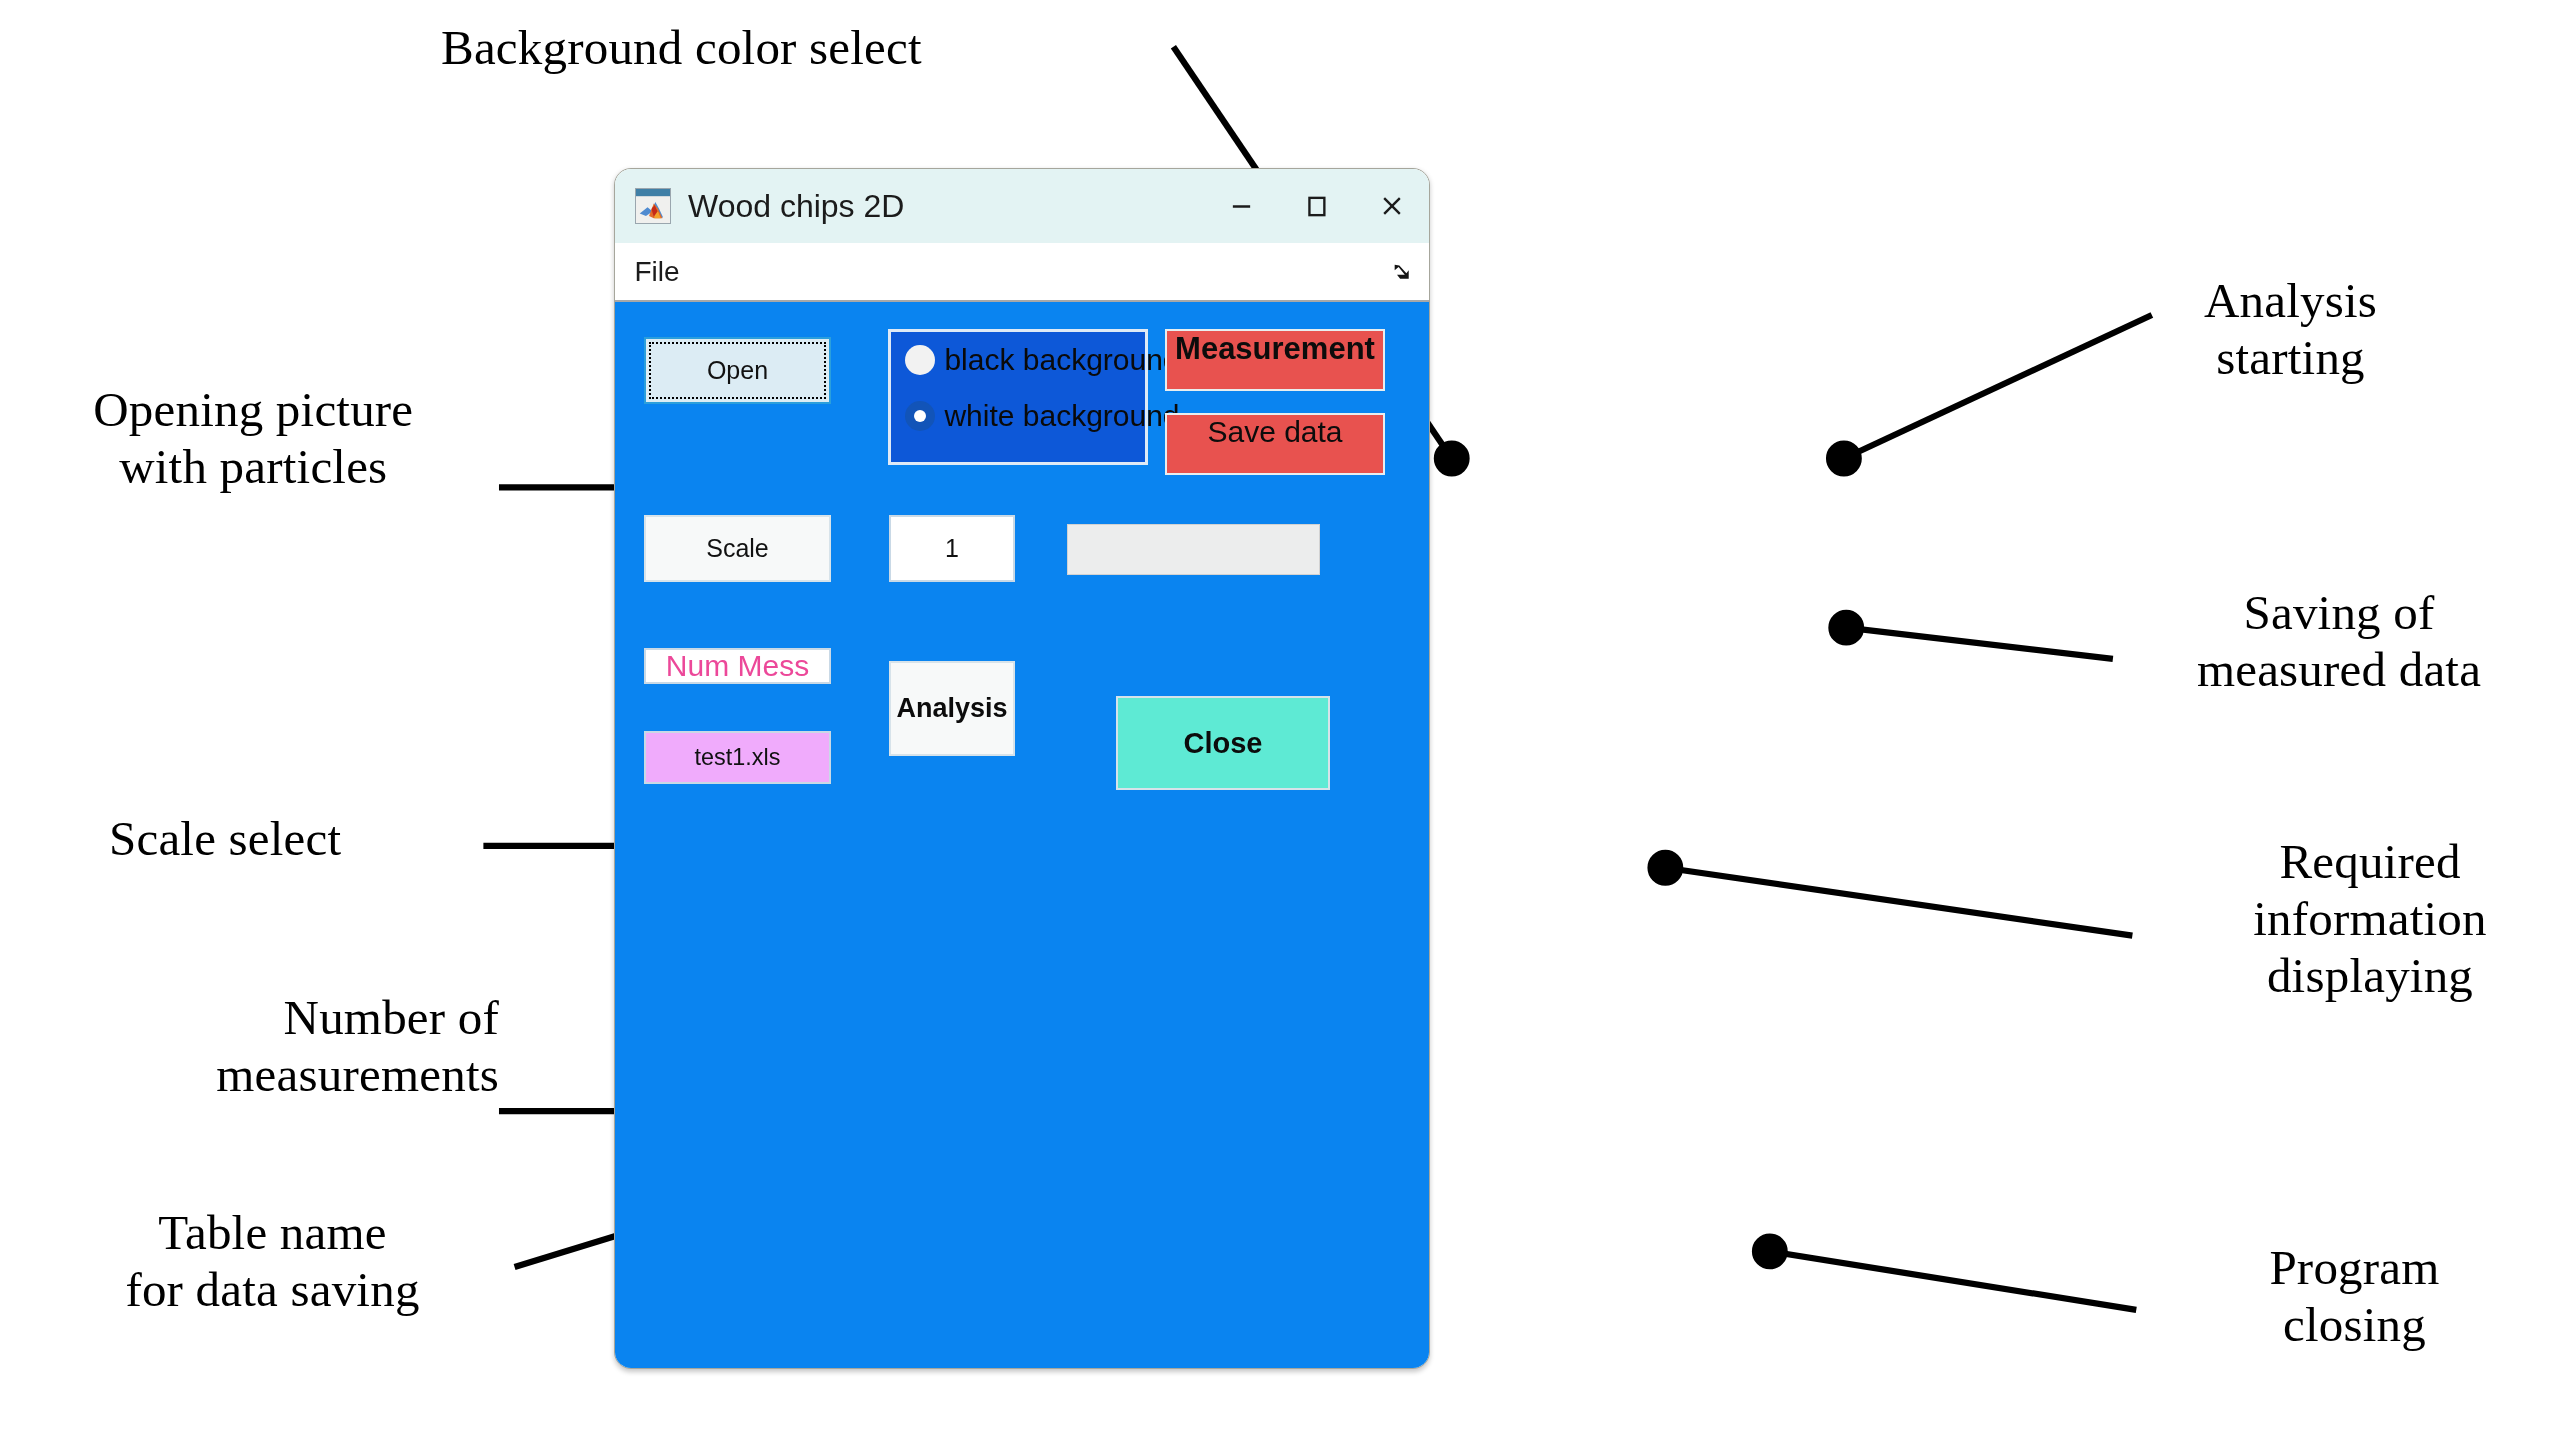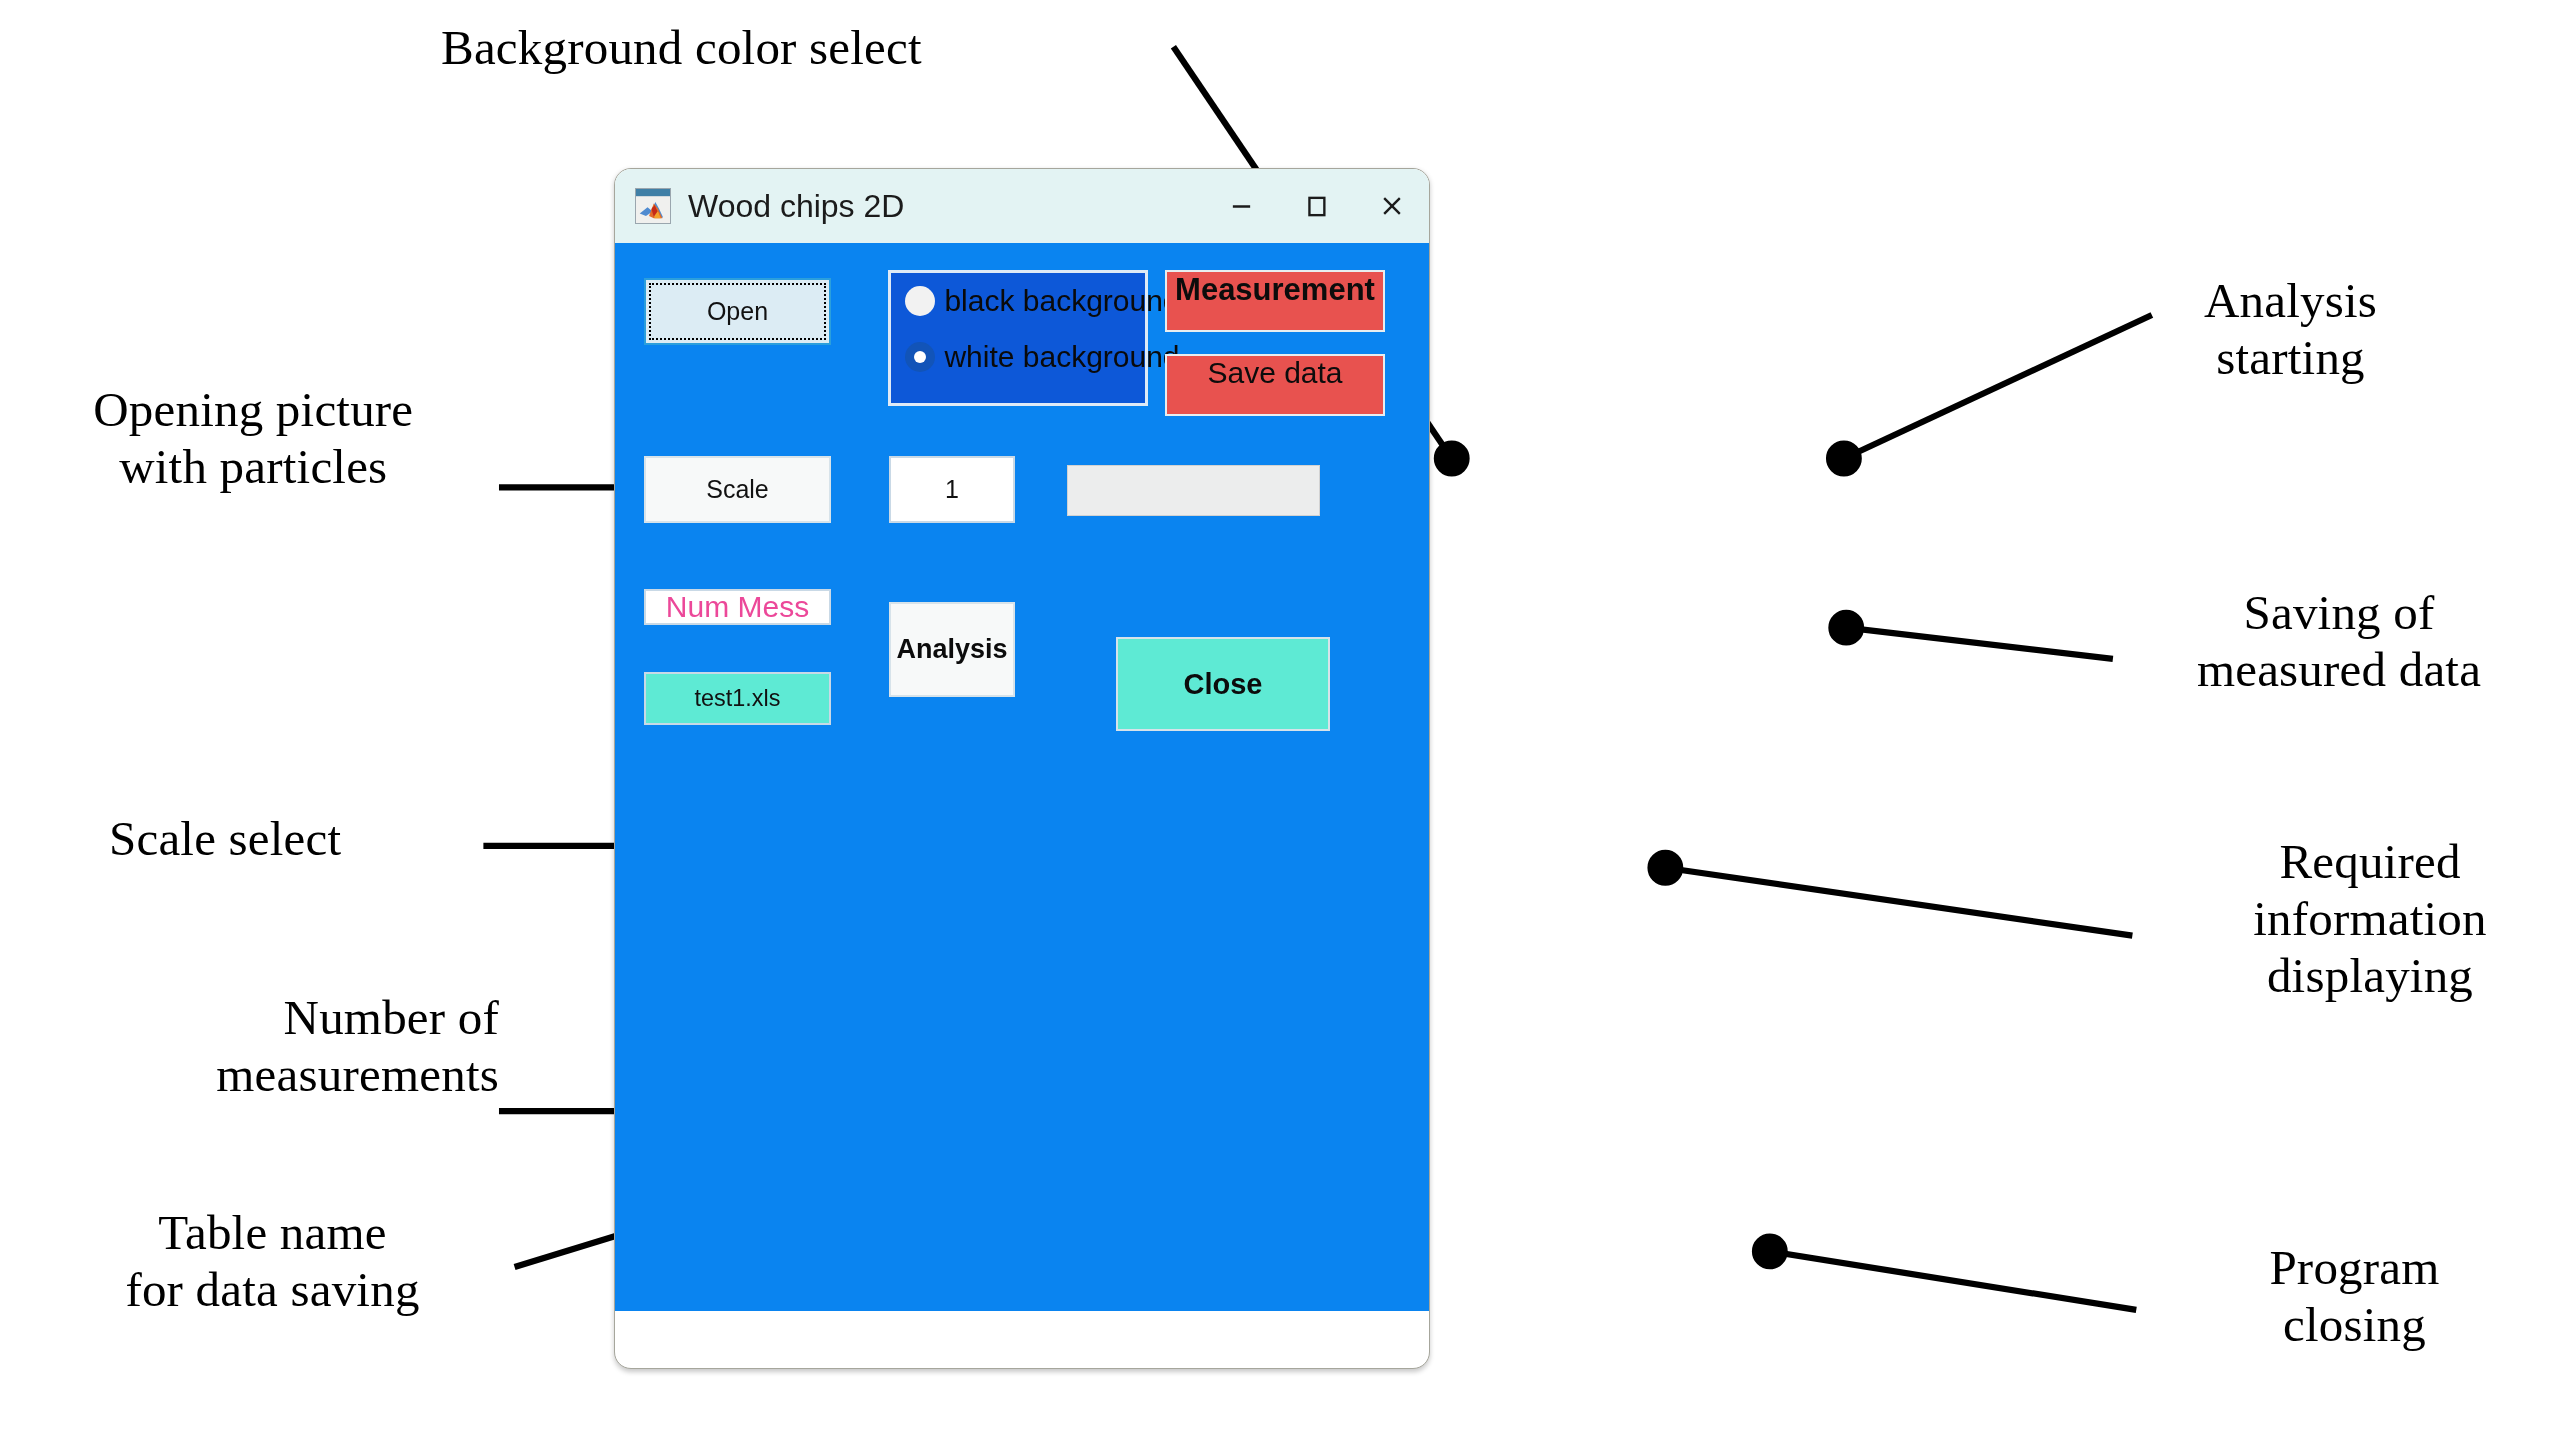--- a/index.html
+++ b/index.html
@@ -203,21 +203,21 @@
   
   #field-nummess {
     left: 29px; top: 346px; width: 187px; height: 36px;
     background: #ffffff;
     border: 2.3px solid #c9d9e6;
     display: flex; align-items: center; justify-content: center;
     font-size: 30px; color: #ec4899;
   }
   #field-filename {
     left: 29px; top: 429px; width: 187px; height: 53px;
-    background: #5eead4;
+    background: #f0abfc;
     border: 2.3px solid #c9d9e6;
     display: flex; align-items: center; justify-content: center;
     font-size: 23.4px; color: #111;
   }
   #btn-analysis {
     left: 274px; top: 359px; width: 126px; height: 95px;
     background: #f7f9f9;
     border: 2.3px solid #d7e3ea;
     display: flex; align-items: center; justify-content: center;
     font-size: 27px; font-weight: bold; color: #0c0c0c;
@@ -320,20 +320,28 @@
       </div>
       <div class="win-btn">
         <svg width="36" height="36" viewBox="0 0 46 46">
           <line x1="13" y1="13" x2="33" y2="33" stroke="#1b1b1b" stroke-width="3"></line>
           <line x1="33" y1="13" x2="13" y2="33" stroke="#1b1b1b" stroke-width="3"></line>
         </svg>
       </div>
     </div>
   </div>
 
+  <div id="menu-bar">
+    <div id="menu-file">File</div>
+    <div id="menu-resize-icon">
+      <svg width="23.4" height="23.4" viewBox="0 0 30 30">
+        <path d="M6 6 L6 13 L11 9 L19 19 L9 19 L13 24 L24 24 L24 13 L21 17 L12 7 Z" fill="#151515"></path>
+      </svg>
+    </div>
+  </div>
 
   <div id="client">
 
     <div class="w" id="btn-open">
       <span>Open</span>
     </div>
 
     <div class="w" id="radio-panel">
 
       <div class="radio-row r1">

